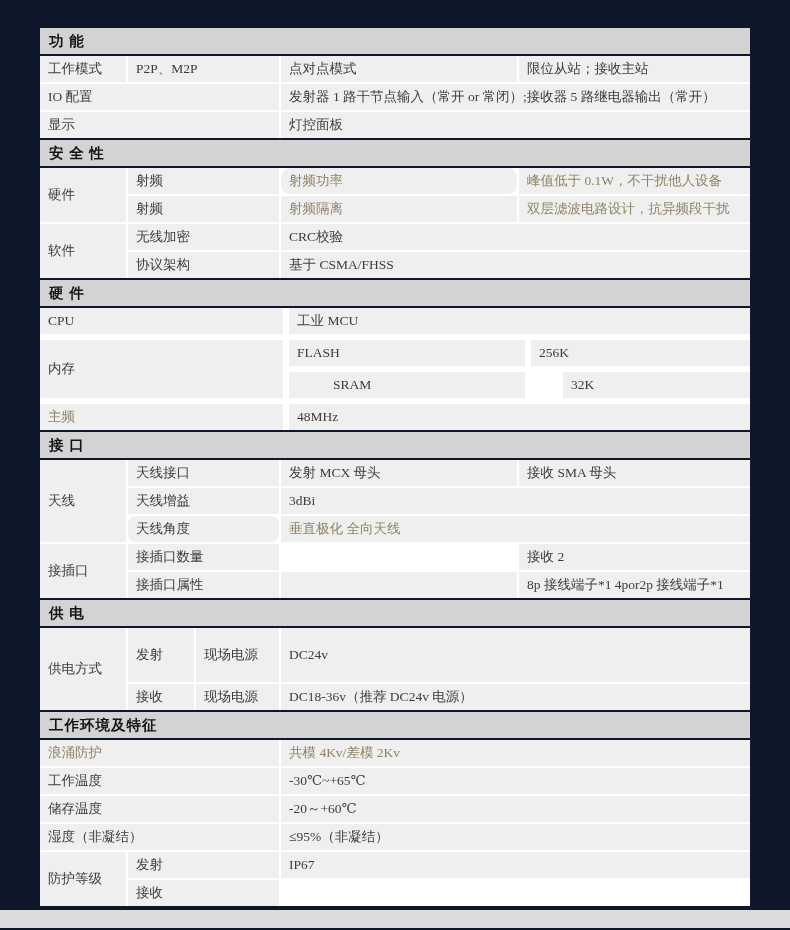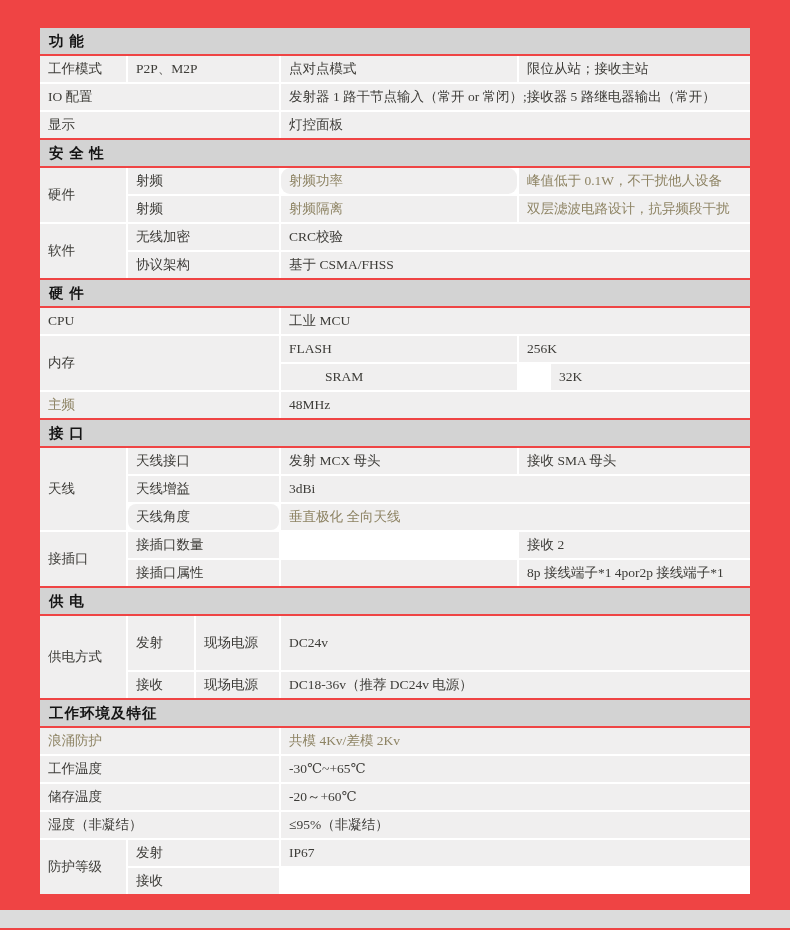--- a/index.html
+++ b/index.html
@@ -3,21 +3,21 @@
 <meta charset="utf-8">
 <style>
   html,body{margin:0;padding:0;}
   body{
     width:790px;height:930px;
     background:#ffffff;
     font-family:"Liberation Serif","DejaVu Serif",serif;
     position:relative;
     overflow:hidden;
   }
-  .page{position:absolute;inset:0;background:#ef4444;}
+  .page{position:absolute;inset:0;background:#0f172a;}
   .spec-table{
     position:absolute;
     left:40px;top:28px;width:710px;
   }
   .section{margin-bottom:2px;}
   .sec-header{
     height:26px;
     background:#d3d3d3;
     color:#141414;
     font-weight:bold;
@@ -81,21 +81,21 @@
           <div class="cell accent" style="grid-area: 2 / 4 / span 1 / span 1;">双层滤波电路设计，抗异频段干扰</div>
           <div class="cell" style="grid-area: 3 / 1 / span 2 / span 1;">软件</div>
           <div class="cell" style="grid-area: 3 / 2 / span 1 / span 1;">无线加密</div>
           <div class="cell" style="grid-area: 3 / 3 / span 1 / span 2;">CRC校验</div>
           <div class="cell" style="grid-area: 4 / 2 / span 1 / span 1;">协议架构</div>
           <div class="cell" style="grid-area: 4 / 3 / span 1 / span 2;">基于 CSMA/FHSS</div>
         </div>
       </div>
       <div class="section">
         <div class="sec-header">硬 件</div>
-        <div class="sec-grid" style="grid-template-columns: 86px 151px 236px 1fr; grid-template-rows: 26px 26px 26px 26px;">
+        <div class="sec-grid" style="grid-template-columns: 86px 151px 236px 1fr; grid-template-rows: 26px 26px 26px 26px; gap: 6px;">
           <div class="cell" style="grid-area: 1 / 1 / span 1 / span 2;">CPU</div>
           <div class="cell" style="grid-area: 1 / 3 / span 1 / span 2;">工业 MCU</div>
           <div class="cell" style="grid-area: 2 / 1 / span 2 / span 2;">内存</div>
           <div class="cell" style="grid-area: 2 / 3 / span 1 / span 1;">FLASH</div>
           <div class="cell" style="grid-area: 2 / 4 / span 1 / span 1;">256K</div>
           <div class="cell" style="grid-area: 3 / 3 / span 1 / span 1; padding-left: 44px;">SRAM</div>
           <div class="cell" style="grid-area: 3 / 4 / span 1 / span 1; margin-left: 32px;">32K</div>
           <div class="cell accent" style="grid-area: 4 / 1 / span 1 / span 2;">主频</div>
           <div class="cell" style="grid-area: 4 / 3 / span 1 / span 2;">48MHz</div>
         </div>

